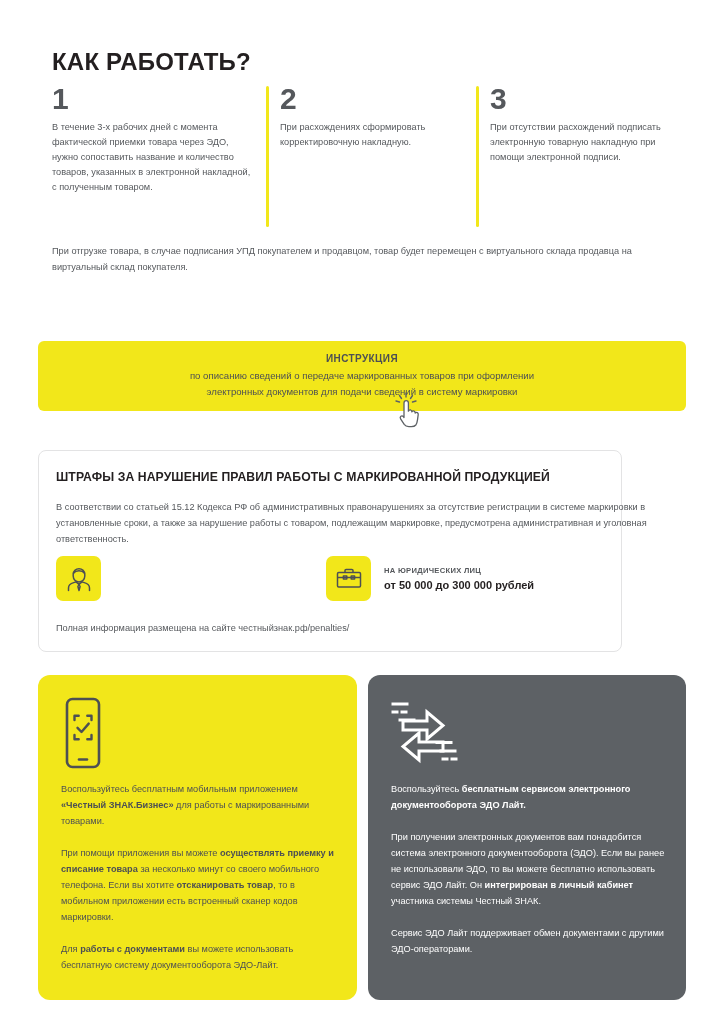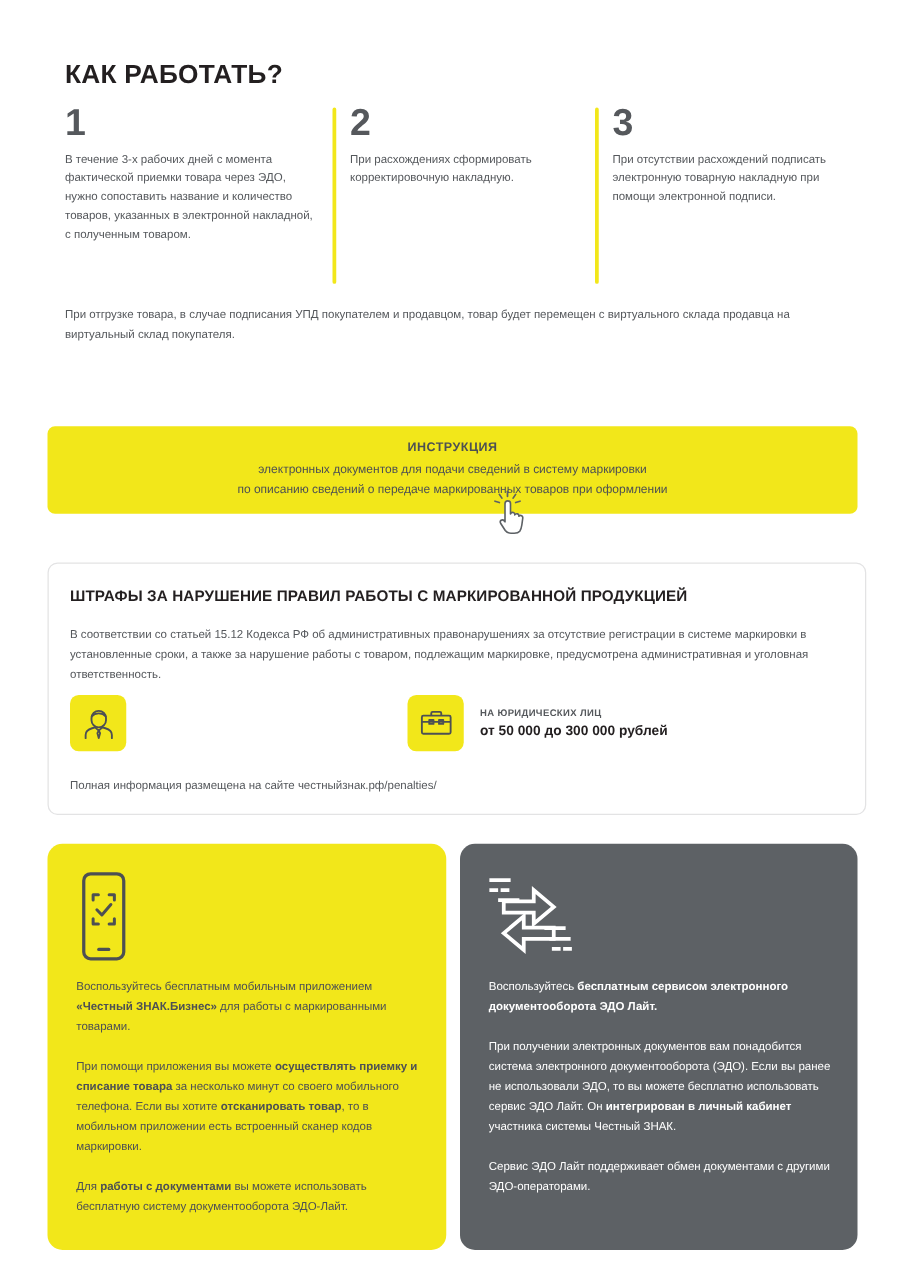--- a/index.html
+++ b/index.html
@@ -7,21 +7,21 @@
     width: 724px; height: 1024px;
     background: #ffffff;
     font-family: "Liberation Sans", "DejaVu Sans", sans-serif;
     overflow: hidden;
   }
   .page { position: relative; width: 724px; height: 1024px; }
 
   
   .page-title {
     position: absolute; left: 52px; top: 48px;
-    font-size: 21px; font-weight: bold; letter-spacing: 0.2px;
+    font-size: 24px; font-weight: bold; letter-spacing: 0.2px;
     color: #231f20;
   }
 
   
   .steps { position: absolute; left: 52px; top: 84px; width: 625px; height: 150px; }
   .step { position: absolute; top: 0; width: 200px; }
   .step.s1 { left: 0; }
   .step.s2 { left: 214px; padding-left: 14px; }
   .step.s3 { left: 424px; padding-left: 14px; width: 210px; }
   .step .divider {
@@ -55,21 +55,21 @@
     font-size: 10px; font-weight: bold; color: #4d5053; letter-spacing: 0.4px;
     margin-bottom: 4px;
   }
   .instruction .i-line { font-size: 9.6px; line-height: 15.5px; color: #4d5053; }
   .cursor-icon {
     position: absolute; left: 392px; top: 392px; width: 32px; height: 38px;
   }
 
   
   .fines {
-    position: absolute; left: 38px; top: 450px; width: 655px; height: 202px;
+    position: absolute; left: 38px; top: 450px; width: 584px; height: 202px;
     border: 1px solid #e3e3e4; border-radius: 8px; background: #fff;
   }
   .fines h2 {
     position: absolute; left: 17px; top: 19px;
     font-size: 12.2px; font-weight: bold; color: #231f20; letter-spacing: 0.1px;
   }
   .fines .f-intro {
     position: absolute; left: 17px; top: 48px; width: 612px;
     font-size: 9.2px; line-height: 16px; color: #55585c;
   }
@@ -127,22 +127,22 @@
       <span class="divider"></span>
       <div class="num">3</div>
       <div class="body">При отсутствии расхождений подписать электронную товарную накладную при помощи электронной подписи.</div>
     </div>
   </div>
 
   <div class="para p1">При отгрузке товара, в случае подписания УПД покупателем и продавцом, товар будет перемещен с виртуального склада продавца на виртуальный склад покупателя.</div>
 
   <div class="instruction">
     <div class="i-title">ИНСТРУКЦИЯ</div>
+    <div class="i-line">по описанию сведений о передаче маркированных товаров при оформлении</div>
     <div class="i-line">электронных документов для подачи сведений в систему маркировки</div>
-    <div class="i-line">по описанию сведений о передаче маркированных товаров при оформлении</div>
   </div>
   <div class="cursor-icon">
     <svg width="32" height="38" viewBox="0 0 32 38">
       <g stroke="#5d6165" stroke-width="1.4" fill="none" stroke-linecap="round">
         <line x1="14" y1="1" x2="14" y2="5"></line>
         <line x1="7.5" y1="3.5" x2="9.5" y2="6.5"></line>
         <line x1="20.5" y1="3.5" x2="18.5" y2="6.5"></line>
         <line x1="4" y1="9" x2="7.5" y2="10"></line>
         <line x1="24" y1="9" x2="20.5" y2="10"></line>
       </g>

